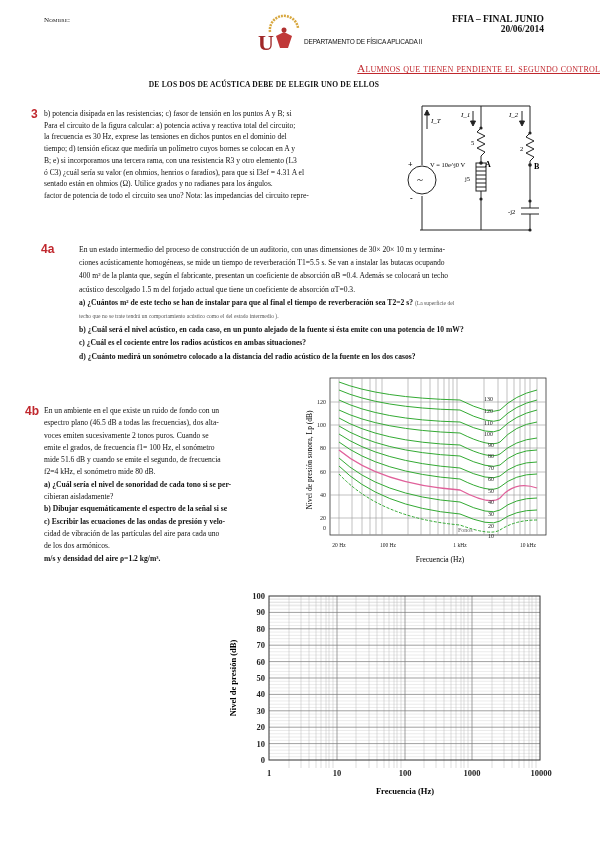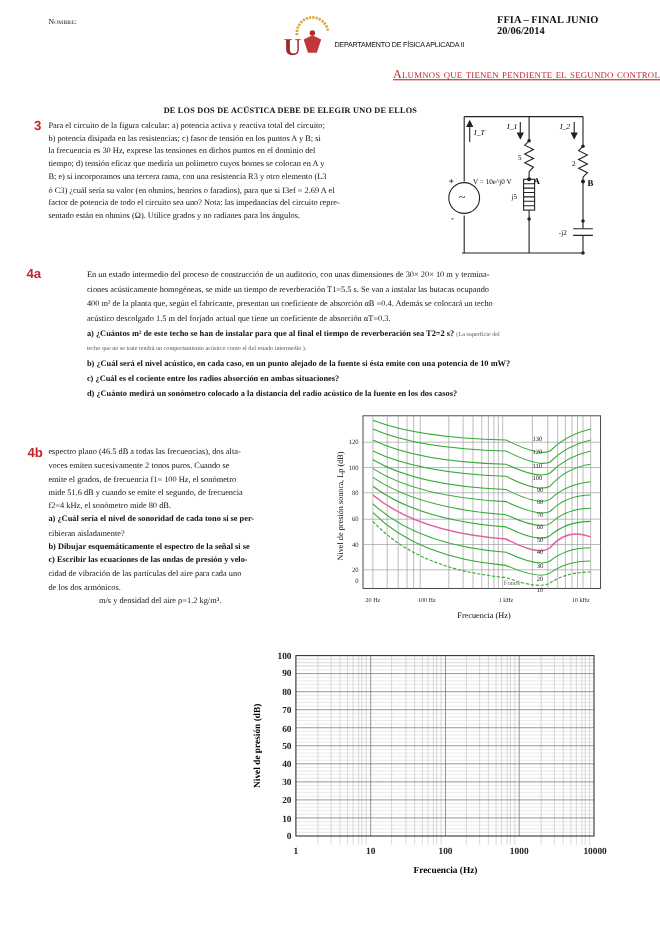--- a/index.html
+++ b/index.html
@@ -1,25 +1,25 @@
 <!DOCTYPE html>
 <html><head>
 <meta charset="utf-8">
 <style>
   html, body { margin: 0; padding: 0; background: #ffffff; }
   body { width: 600px; height: 848px; position: relative; overflow: hidden;
          font-family: "Liberation Serif", "DejaVu Serif", serif; color: #111; }
   .abs { position: absolute; }
   .nombre { left: 44px; top: 16px; font-size: 7px; font-variant: small-caps; letter-spacing: 0.2px; }
-  .hdr-right { right: 56px; top: 14px; text-align: left; font-size: 9.5px; font-weight: bold; line-height: 10px; }
+  .hdr-right { right: 56px; top: 14px; text-align: right; font-size: 9.5px; font-weight: bold; line-height: 10px; }
   .logo { left: 256px; top: 14px; width: 50px; height: 38px; }
   .dept { left: 304px; top: 38px; font-family: "Liberation Sans", sans-serif; font-size: 6.5px; letter-spacing: -0.2px; }
   .title { left: 0; width: 600px; top: 62px; text-align: right; font-size: 11px; color: #c0272d;
            font-variant: small-caps; text-decoration: underline; letter-spacing: 0.2px; }
-  .subtitle { left: 0; width: 528px; top: 80px; text-align: center; font-size: 7.5px; font-weight: bold; letter-spacing: 0.2px; margin-top: 16px; }
+  .subtitle { left: 0; width: 528px; top: 80px; text-align: center; font-size: 7.5px; font-weight: bold; letter-spacing: 0.2px; }
   .qnum { font-family: "Liberation Sans", sans-serif; font-weight: bold; color: #c0272d; font-size: 12px; }
   .para { font-size: 7.6px; line-height: 11.7px; text-align: justify; }
   .para b { font-weight: bold; }
   .note { font-size: 5.6px; color: #555; }
   .q3 { left: 44px; top: 108px; width: 330px; }
   .q4a { left: 44px; top: 243px; width: 512px; }
   .q4b { left: 44px; top: 405px; width: 256px; }
   .p-line { display: block; }
   svg text { font-family: "Liberation Serif", serif; }
 </style>
@@ -39,28 +39,28 @@
 <div class="abs hdr-right">
   <div>FFIA – FINAL JUNIO</div>
   <div>20/06/2014</div>
 </div>
 
 <div class="abs title">Alumnos que tienen pendiente el segundo control</div>
 <div class="abs subtitle">DE LOS DOS DE ACÚSTICA DEBE DE ELEGIR UNO DE ELLOS</div>
 
 <div class="abs qnum" style="left:31px; top:107px;">3</div>
 <div class="abs para q3">
+  <span class="p-line">b) potencia disipada en las resistencias; c) fasor de tensión en los puntos A y B; si</span>
   <span class="p-line">Para el circuito de la figura calcular: a) potencia activa y reactiva total del circuito;</span>
-  <span class="p-line">b) potencia disipada en las resistencias; c) fasor de tensión en los puntos A y B; si</span>
   <span class="p-line">la frecuencia es 30 Hz, exprese las tensiones en dichos puntos en el dominio del</span>
   <span class="p-line">tiempo; d) tensión eficaz que mediría un polímetro cuyos bornes se colocan en A y</span>
   <span class="p-line">B; e) si incorporamos una tercera rama, con una resistencia R3 y otro elemento (L3</span>
-  <span class="p-line">ó C3) ¿cuál sería su valor (en ohmios, henrios o faradios), para que si I3ef = 2.69 A el</span>
+  <span class="p-line">ó C3) ¿cuál sería su valor (en ohmios, henrios o faradios), para que si I3ef = 4.31 A el</span>
+  <span class="p-line">sentado están en ohmios (Ω). Utilice grados y no radianes para los ángulos.</span>
   <span class="p-line">factor de potencia de todo el circuito sea uno? Nota: las impedancias del circuito repre-</span>
-  <span class="p-line">sentado están en ohmios (Ω). Utilice grados y no radianes para los ángulos.</span>
 </div>
 
 <svg class="abs" style="left:405px; top:103px;" width="150" height="130" viewBox="0 0 150 130">
   <g stroke="#222" stroke-width="1" fill="none">
     <line x1="17" y1="3" x2="125" y2="3"></line>
     <line x1="15" y1="127" x2="125" y2="127"></line>
     <line x1="17" y1="3" x2="17" y2="62"></line>
     <line x1="17" y1="93" x2="17" y2="127"></line>
     <circle cx="17" cy="77" r="14"></circle>
     <line x1="76" y1="3" x2="76" y2="25"></line>
@@ -106,47 +106,48 @@
   <text x="5" y="98" font-size="8" font-weight="bold">-</text>
   <text x="25" y="64" font-size="6.5">V = 10e^j0 V</text>
   <text x="66" y="42" font-size="6.5">5</text>
   <text x="60" y="78" font-size="6.5">j5</text>
   <text x="80" y="64" font-size="8" font-weight="bold">A</text>
   <text x="115" y="48" font-size="6.5">2</text>
   <text x="129" y="66" font-size="8" font-weight="bold">B</text>
   <text x="103" y="111" font-size="6.5">-j2</text>
 </svg>
 
-<div class="abs qnum" style="left:24px; top:242px;">4a</div>
+<div class="abs qnum" style="left:41px; top:242px;">4a</div>
 <div class="abs para q4a" style="line-height:13.2px;margin-left:35px;">
   <span class="p-line">En un estado intermedio del proceso de construcción de un auditorio, con unas dimensiones de 30× 20× 10 m y termina-</span>
   <span class="p-line">ciones acústicamente homogéneas, se mide un tiempo de reverberación T1=5.5 s. Se van a instalar las butacas ocupando</span>
   <span class="p-line">400 m² de la planta que, según el fabricante, presentan un coeficiente de absorción αB =0.4. Además se colocará un techo</span>
   <span class="p-line">acústico descolgado 1.5 m del forjado actual que tiene un coeficiente de absorción αT=0.3.</span>
   <span class="p-line"><b>a) ¿Cuántos m² de este techo se han de instalar para que al final el tiempo de reverberación sea T2=2 s?</b> <span class="note">(La superficie del</span></span>
   <span class="p-line note">techo que no se trate tendrá un comportamiento acústico como el del estado intermedio ).</span>
   <span class="p-line"><b>b) ¿Cuál será el nivel acústico, en cada caso, en un punto alejado de la fuente si ésta emite con una potencia de 10 mW?</b></span>
-  <span class="p-line"><b>c) ¿Cuál es el cociente entre los radios absorción en ambas situaciones?</b></span>
+  <span class="p-line"><b>c) ¿Cuál es el cociente entre los radios acústicos en ambas situaciones?</b></span>
   <span class="p-line"><b>d) ¿Cuánto medirá un sonómetro colocado a la distancia del radio acústico de la fuente en los dos casos?</b></span>
 </div>
 
 <div class="abs qnum" style="left:25px; top:404px;">4b</div>
 <div class="abs para q4b" style="line-height:12.3px;">
+  <span class="p-line">En un ambiente en el que existe un ruido de fondo con un</span>
   <span class="p-line">espectro plano (46.5 dB a todas las frecuencias), dos alta-</span>
   <span class="p-line">voces emiten sucesivamente 2 tonos puros. Cuando se</span>
   <span class="p-line">emite el grados, de frecuencia f1= 100 Hz, el sonómetro</span>
   <span class="p-line">mide 51.6 dB y cuando se emite el segundo, de frecuencia</span>
   <span class="p-line">f2=4 kHz, el sonómetro mide 80 dB.</span>
   <span class="p-line" style="font-weight:bold;">a) ¿Cuál sería el nivel de sonoridad de cada tono si se per-</span>
   <span class="p-line">cibieran aisladamente?</span>
   <span class="p-line" style="font-weight:bold;">b) Dibujar esquemáticamente el espectro de la señal si se</span>
   <span class="p-line" style="font-weight:bold;">c) Escribir las ecuaciones de las ondas de presión y velo-</span>
   <span class="p-line">cidad de vibración de las partículas del aire para cada uno</span>
   <span class="p-line">de los dos armónicos.</span>
-  <span class="p-line" style="font-weight:normal;margin-left:46px;">m/s y densidad del aire ρ=1.2 kg/m³.</span>
+  <span class="p-line" style="font-weight:bold;">m/s y densidad del aire ρ=1.2 kg/m³.</span>
 </div>
 
 <svg class="abs" style="left:300px; top:370px;" width="255" height="215" viewBox="0 0 255 215">
   <rect x="30" y="8" width="216" height="157" fill="#fff" stroke="#333" stroke-width="0.8"></rect>
   <g stroke="#999" stroke-width="0.6">
     <line x1="39" y1="8" x2="39" y2="165"></line>
       <line x1="52" y1="8" x2="52" y2="165"></line>
     <line x1="62" y1="8" x2="62" y2="165"></line>
       <line x1="70" y1="8" x2="70" y2="165"></line>
     <line x1="76" y1="8" x2="76" y2="165"></line>

